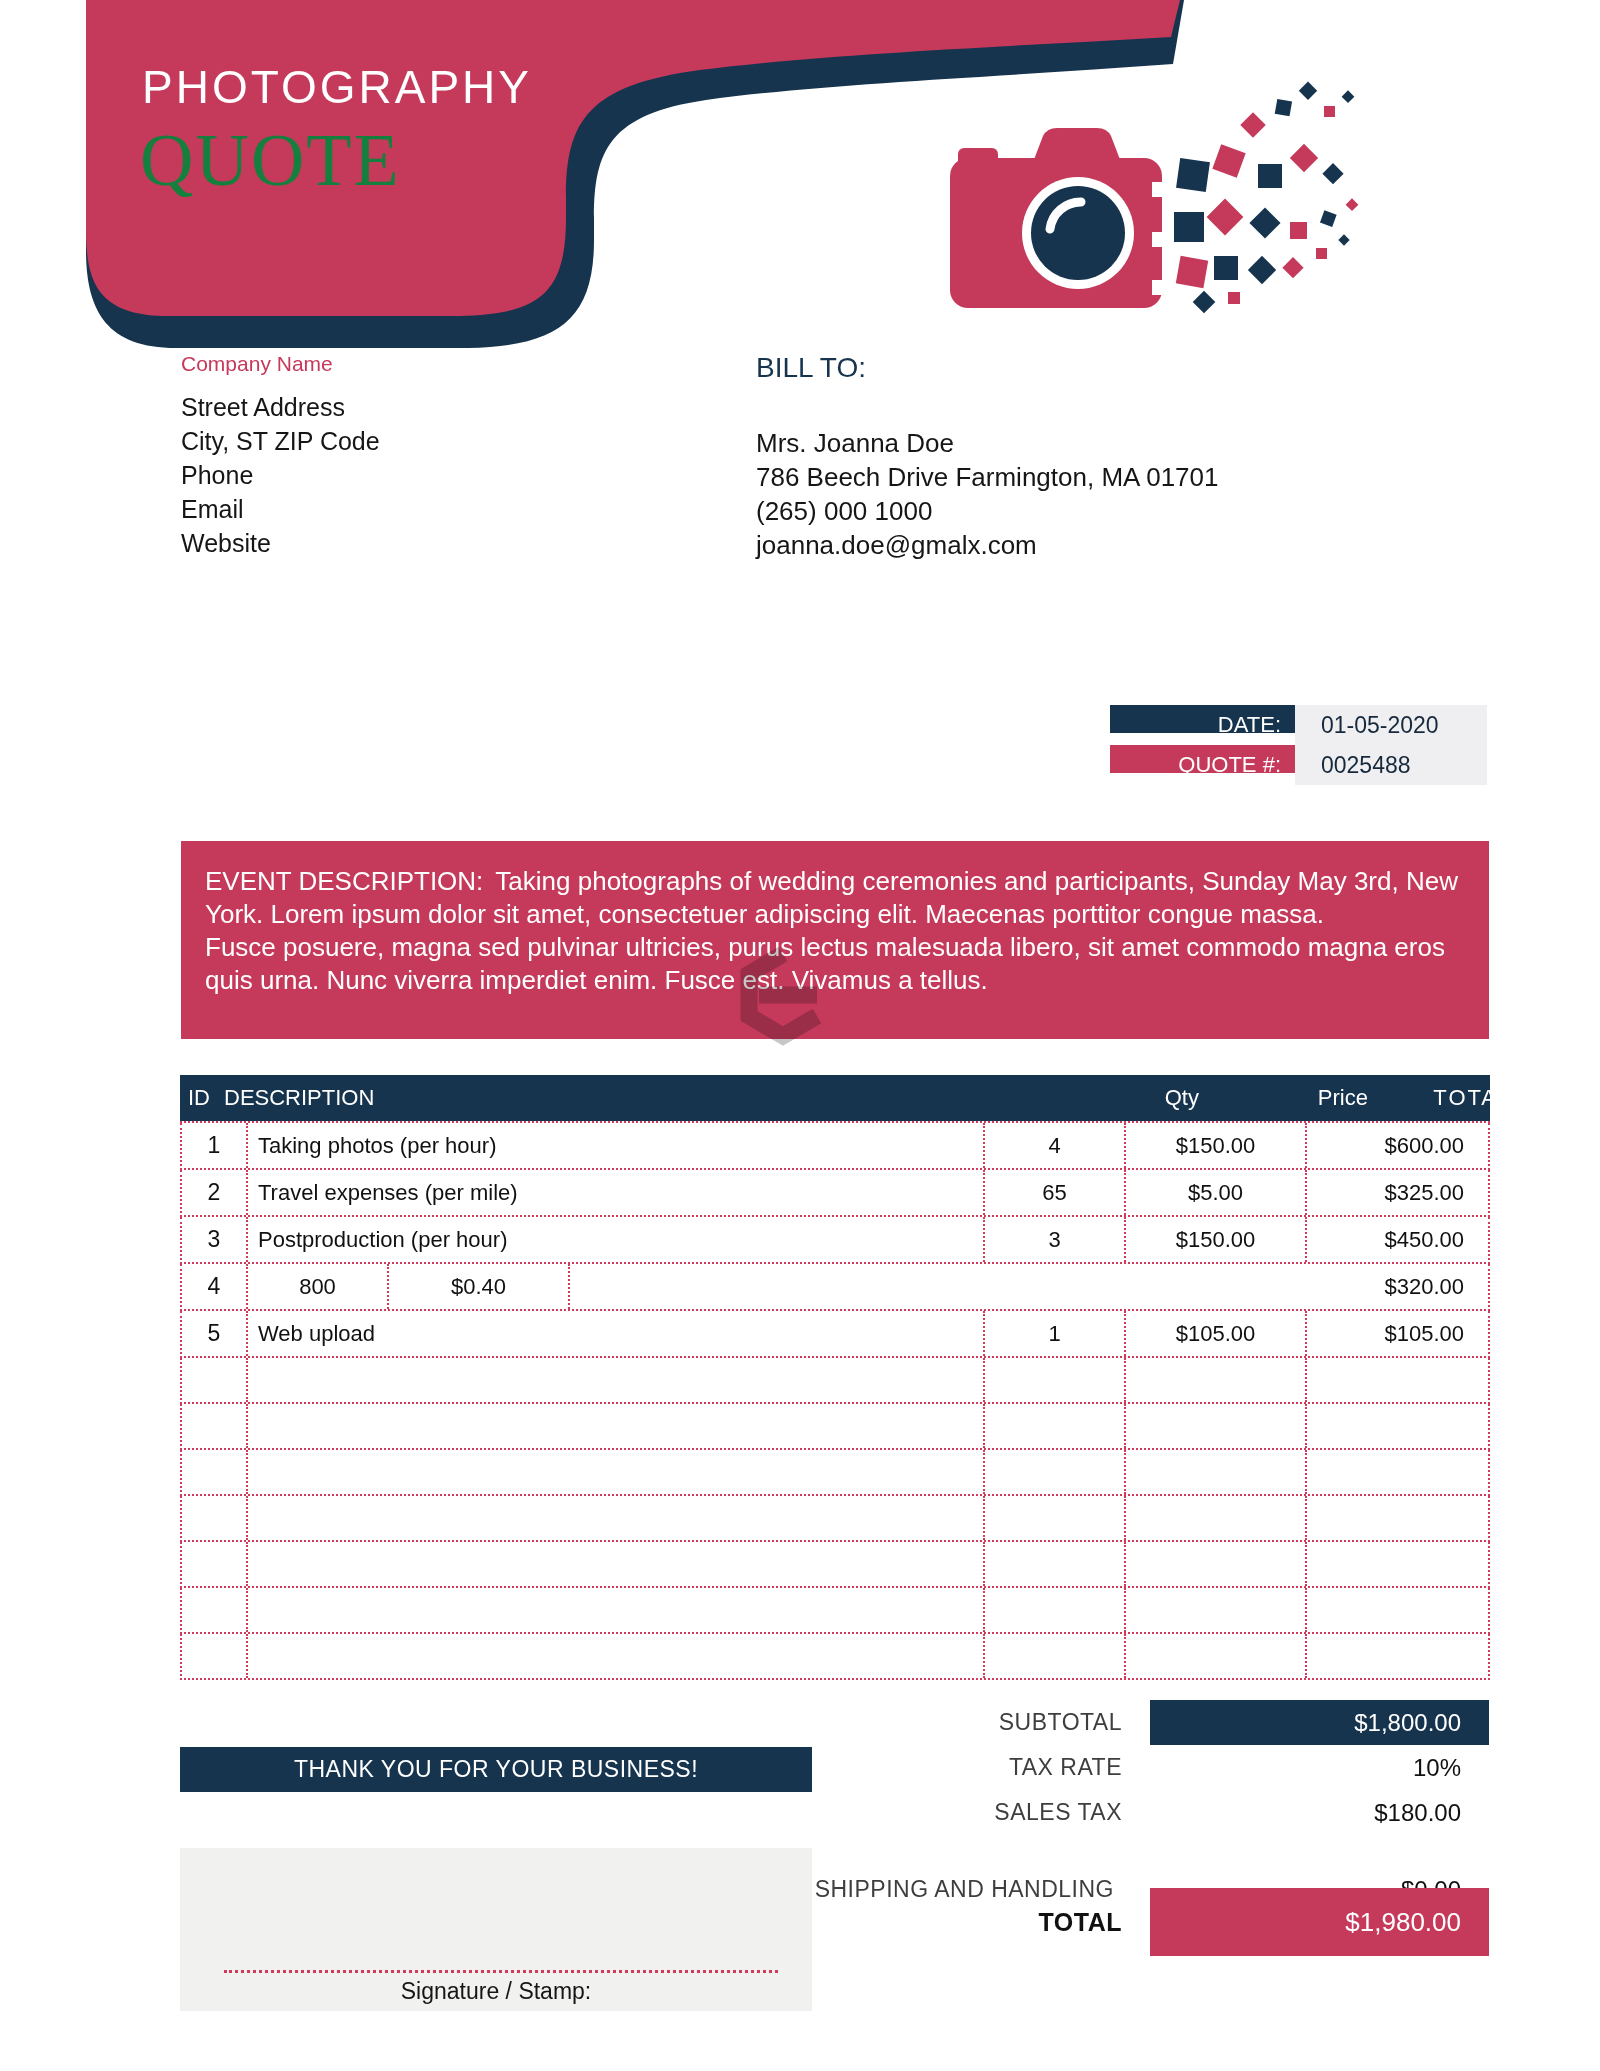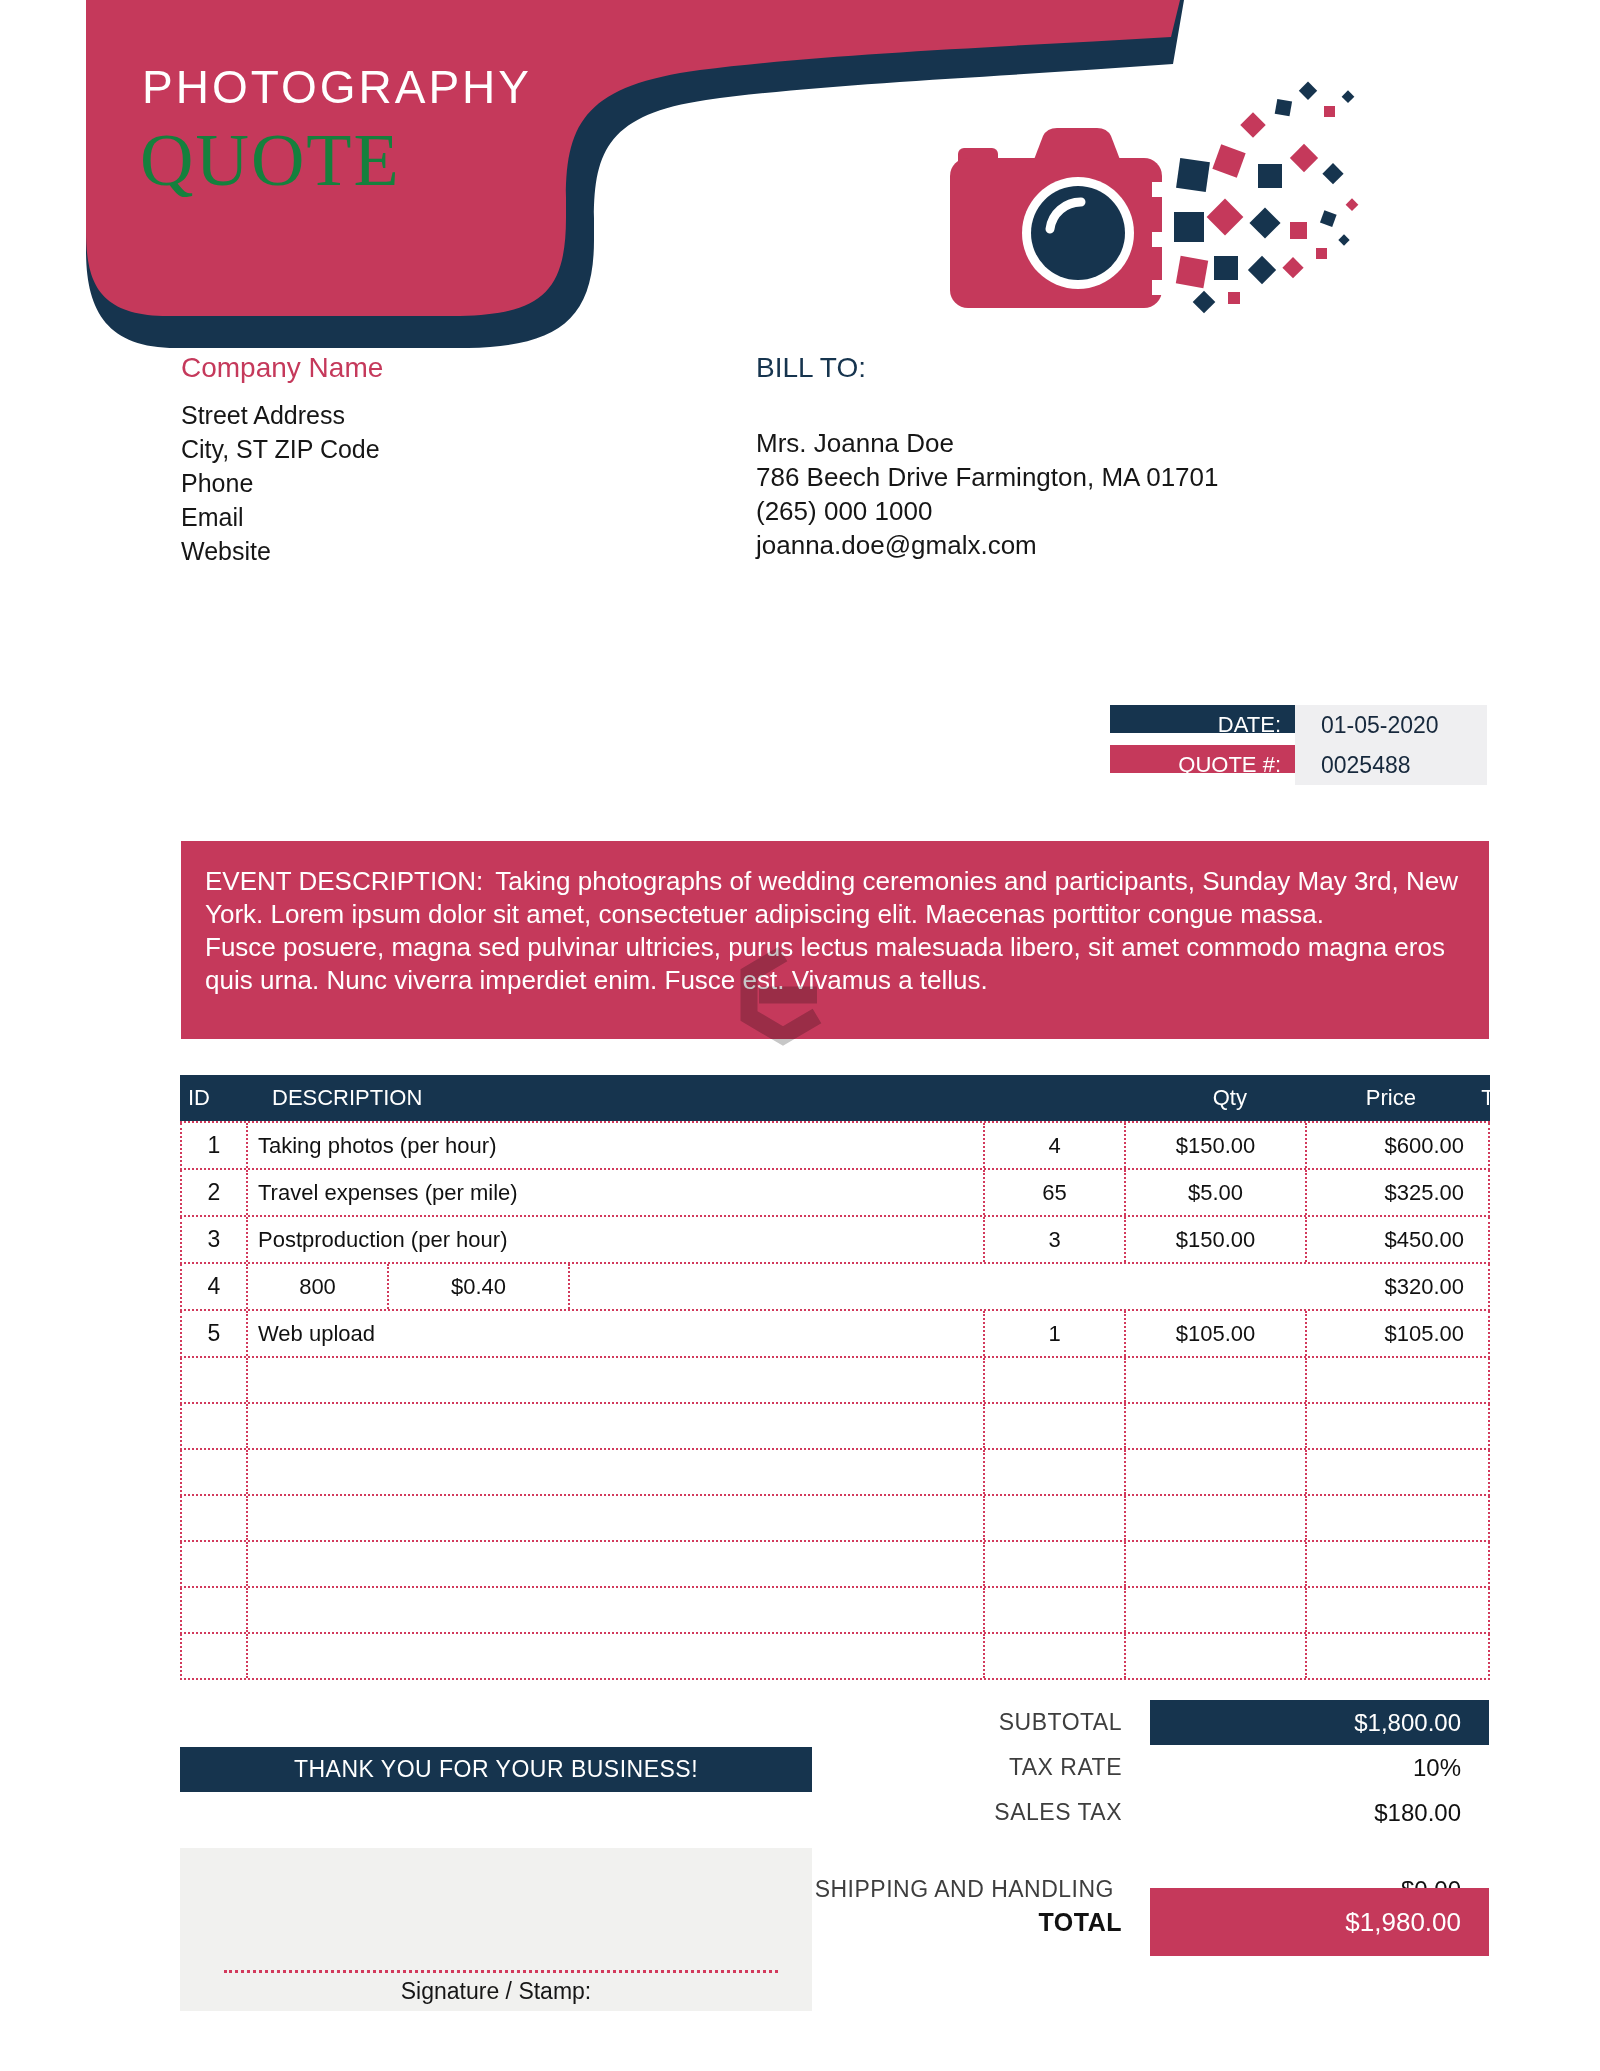--- a/index.html
+++ b/index.html
@@ -6,21 +6,21 @@
   .page{
     position:relative;width:1600px;height:2071px;background:#fff;overflow:hidden;
     font-family:"Liberation Sans","DejaVu Sans",sans-serif;color:#1a1a1a;
   }
   
   .hdr-svg{position:absolute;left:0;top:0;width:1600px;height:360px;}
   .title1{position:absolute;left:142px;top:60px;font-size:46px;letter-spacing:3px;color:#fff;font-weight:400;text-align:right;}
   .title2{position:absolute;left:140px;top:118px;font-size:74px;letter-spacing:2px;color:#15803d;font-weight:400;font-family:Liberation Serif, serif;}
   
   .company{position:absolute;left:181px;top:352px;}
-  .company .cname{color:#C5395B;font-size:28px;font-weight:500;margin-bottom:14px;}
+  .company .cname{color:#C5395B;font-size:21px;font-weight:500;margin-bottom:14px;}
   .company .cline{font-size:25px;line-height:34px;color:#161616;}
   .billto{position:absolute;left:756px;top:352px;}
   .billto .bhead{color:#16344E;font-size:28px;margin-bottom:42px;}
   .billto .bline{font-size:26px;line-height:34px;color:#161616;}
   
   .meta-row{position:absolute;height:40px;display:flex;}
   .meta-label{width:185px;height:28px;line-height:40px;text-align:right;padding-right:14px;
     color:#fff;font-size:22px;box-sizing:border-box;}
   .meta-value{width:192px;height:40px;line-height:40px;background:#EFEFF1;color:#16283C;
     font-size:23px;padding-left:26px;box-sizing:border-box;}
@@ -46,21 +46,21 @@
   .c-id{flex:0 0 64px;text-align:center;font-size:23px;}
   .c-desc{flex:0 0 737px;border-left:2px dotted #D23A5C;padding-left:10px;}
   .c-qty{flex:0 0 141px;border-left:2px dotted #D23A5C;text-align:center;}
   .c-price{flex:0 0 181px;border-left:2px dotted #D23A5C;text-align:center;}
   .c-total{flex:1 1 auto;border-left:2px dotted #D23A5C;text-align:right;padding-right:24px;}
   .t-head .c-desc{flex:0 0 737px;border:none;}
   .t-head .c-qty{flex:0 0 141px;border:none;}
   .t-head .c-price{flex:0 0 181px;border:none;}
   .t-head .c-total{flex:1 1 auto;border:none;}
   .t-head{box-sizing:border-box;}
-  .h-idwrap{flex:0 0 64px;display:flex;gap:48px;}
+  .h-idwrap{flex:0 0 64px;display:flex;}
   
   .sum-row{position:absolute;left:640px;width:849px;display:flex;align-items:center;}
   .sum-label{flex:1 1 auto;text-align:right;padding-right:28px;font-size:23px;color:#3E3E3E;letter-spacing:.5px;}
   .sum-box{flex:0 0 339px;height:45px;line-height:45px;text-align:right;padding-right:28px;box-sizing:border-box;font-size:24px;}
   .sum-navy .sum-box{background:#16344E;color:#fff;}
   .sum-plain .sum-box{background:transparent;color:#111;}
   .sum-red .sum-box{background:#C5395B;color:#fff;height:68px;line-height:68px;font-size:26px;}
   .sum-red .sum-label{font-size:25px;font-weight:700;color:#111;}
   
   .thanks-bar{position:absolute;left:180px;top:1747px;width:632px;height:45px;background:#16344E;

